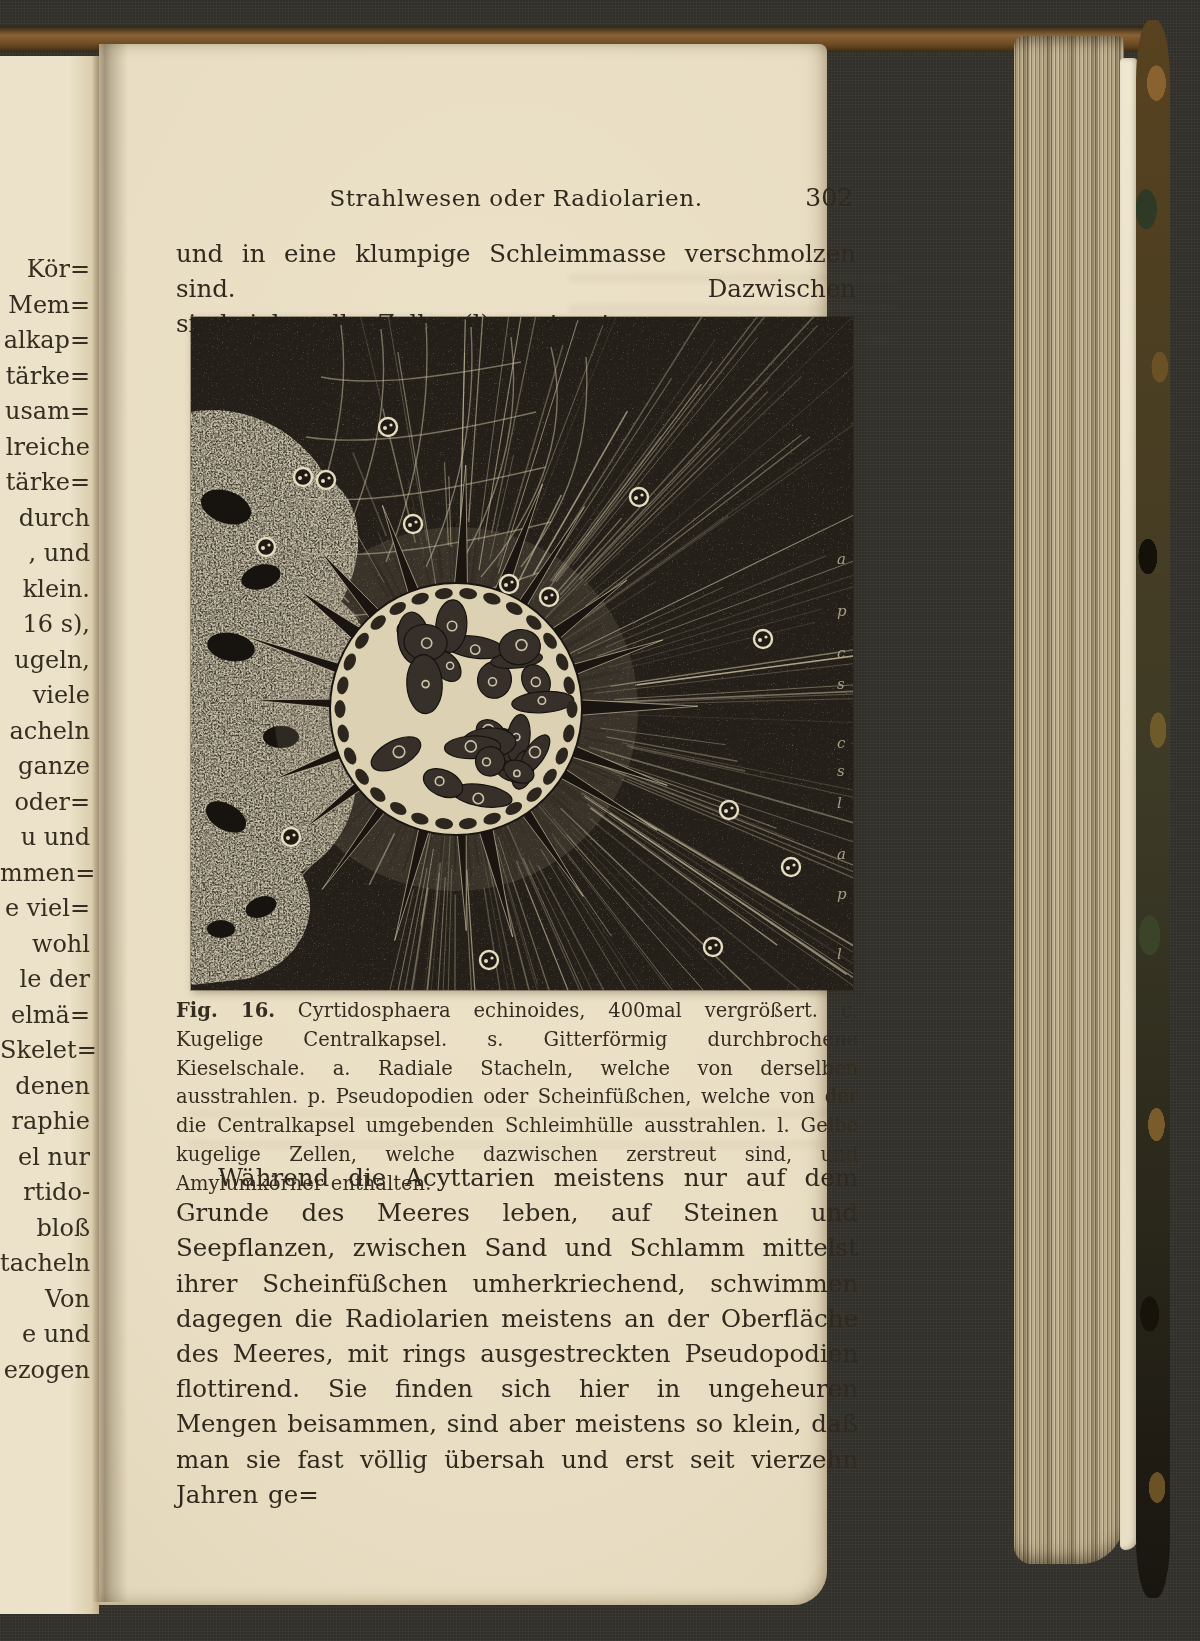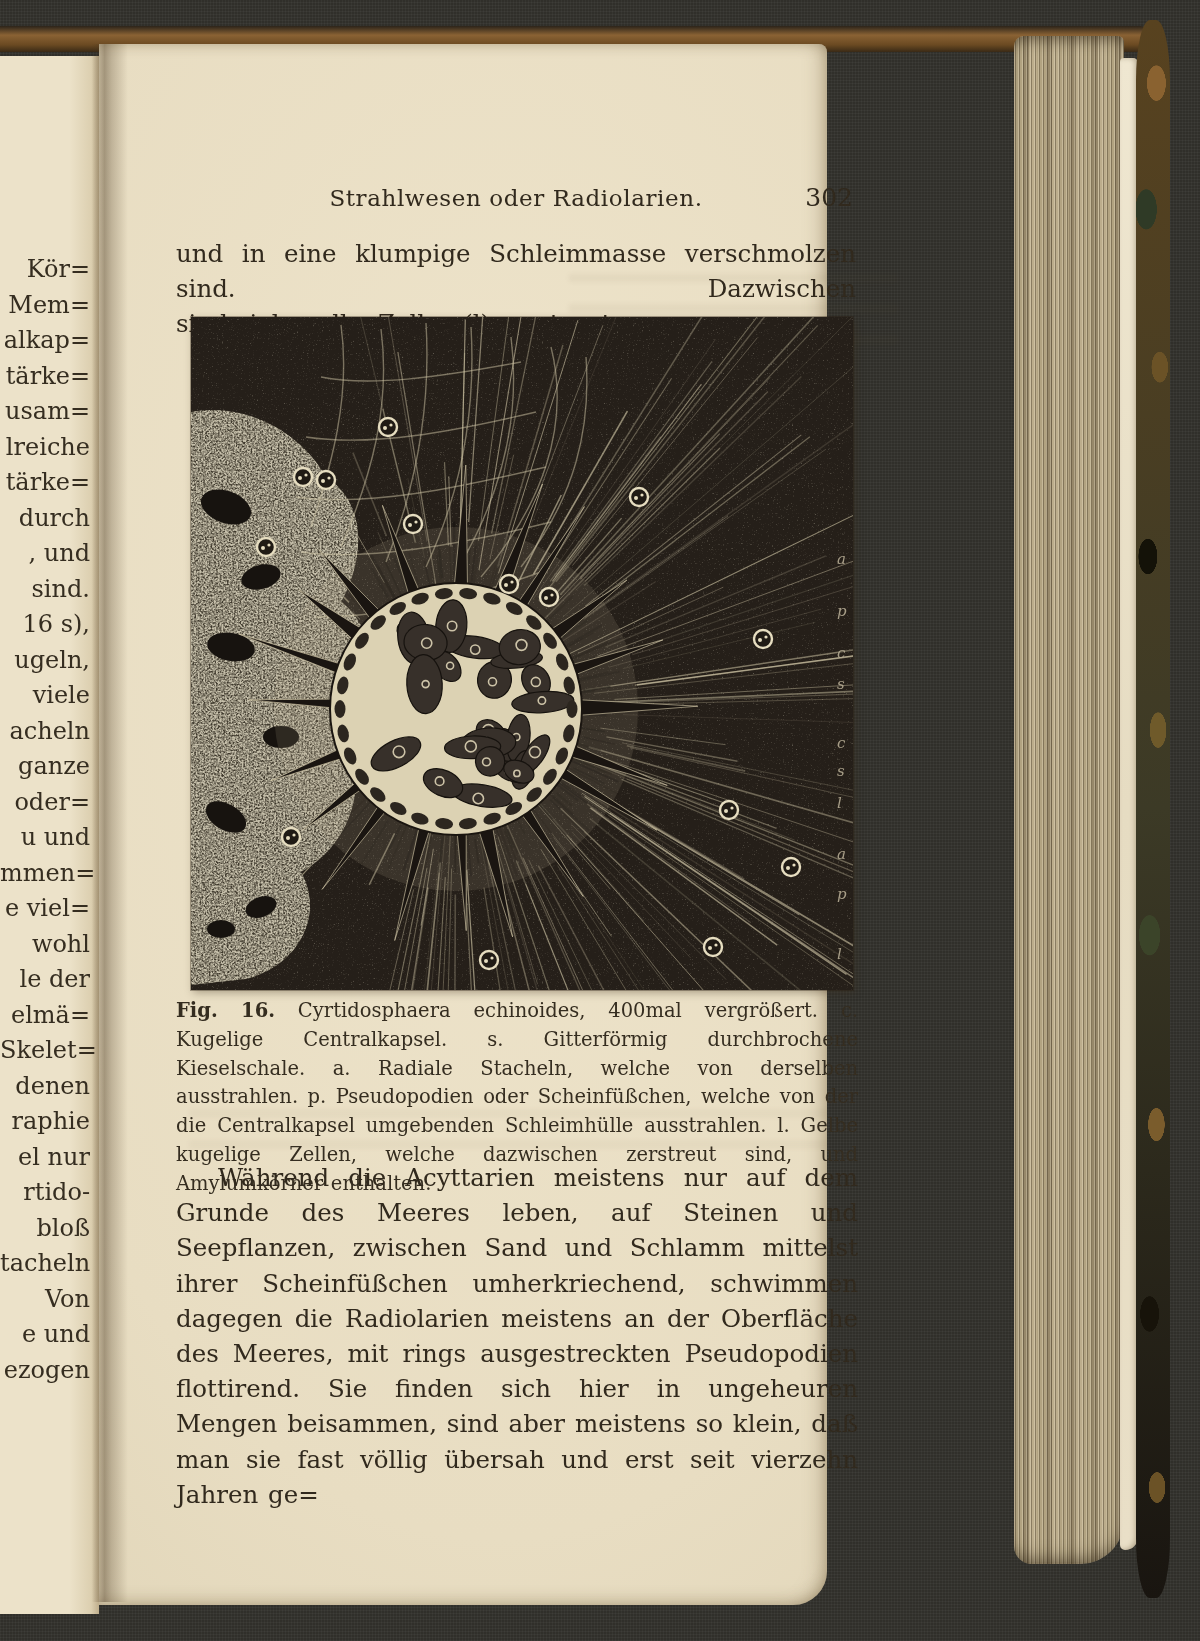--- a/index.html
+++ b/index.html
@@ -97,21 +97,21 @@
   <div class="fragments">
     <div>Kör=</div>
     <div>Mem=</div>
     <div>alkap=</div>
     <div>tärke=</div>
     <div>usam=</div>
     <div>lreiche</div>
     <div>tärke=</div>
     <div>durch</div>
     <div>, und</div>
-    <div>sind.</div>
+    <div>klein.</div>
     <div>16 s),</div>
     <div>ugeln,</div>
     <div>viele</div>
     <div>acheln</div>
     <div>ganze</div>
     <div>oder=</div>
     <div>u und</div>
     <div>mmen=</div>
     <div>e viel=</div>
     <div>wohl</div>

